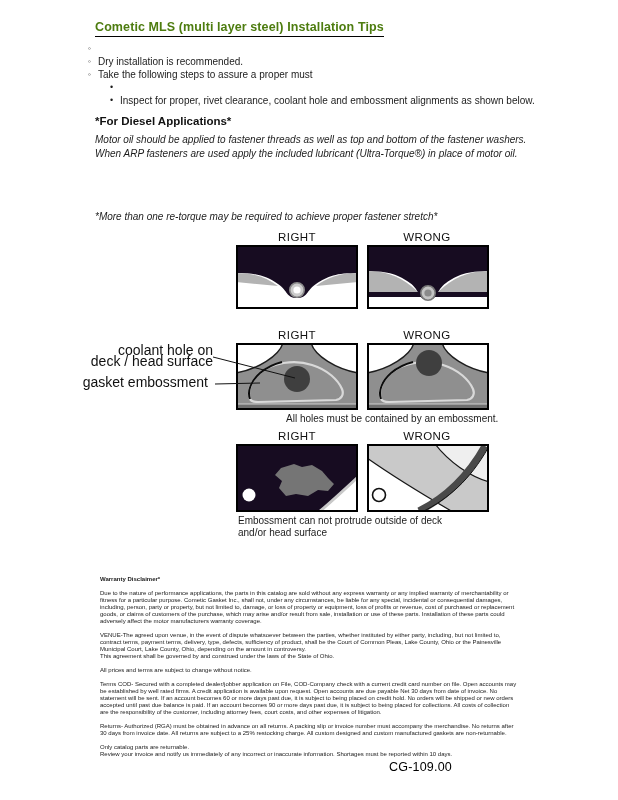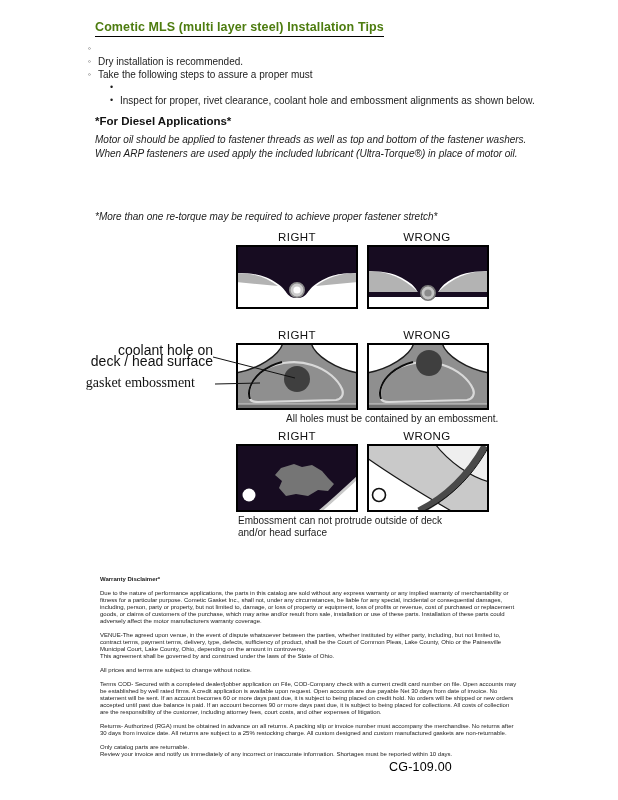--- a/index.html
+++ b/index.html
@@ -24,21 +24,21 @@
 
   .fig-labels{left:236px;width:253px;display:flex;gap:8px;font-size:11.5px;
               letter-spacing:0.4px;color:#111;}
   .fig-labels span{width:122px;text-align:center;}
   .fig-boxes{left:236px;width:253px;display:flex;gap:9px;}
   .fig-boxes svg{display:block;}
   .caption{left:238px;font-size:10px;line-height:12px;white-space:pre-line;}
 
   .callout{font-size:14px;line-height:11px;color:#111;text-align:right;white-space:pre-line;}
   .co1{top:345px;right:405px;}
-  .co2{top:377px;right:423px;font-family:Liberation Serif, serif;}
+  .co2{top:377px;right:410px;}
 
   .legal{left:100px;top:576px;width:460px;font-size:6px;line-height:7px;color:#222;}
   .legal .lhead{font-weight:bold;margin-bottom:7px;}
   .legal p{margin:0 0 7px 0;white-space:pre-line;}
 
   .doc-code{left:389px;top:760px;font-size:12.5px;color:#000000;letter-spacing:0.2px;}
 </style>
 </head>
 <body>
 

